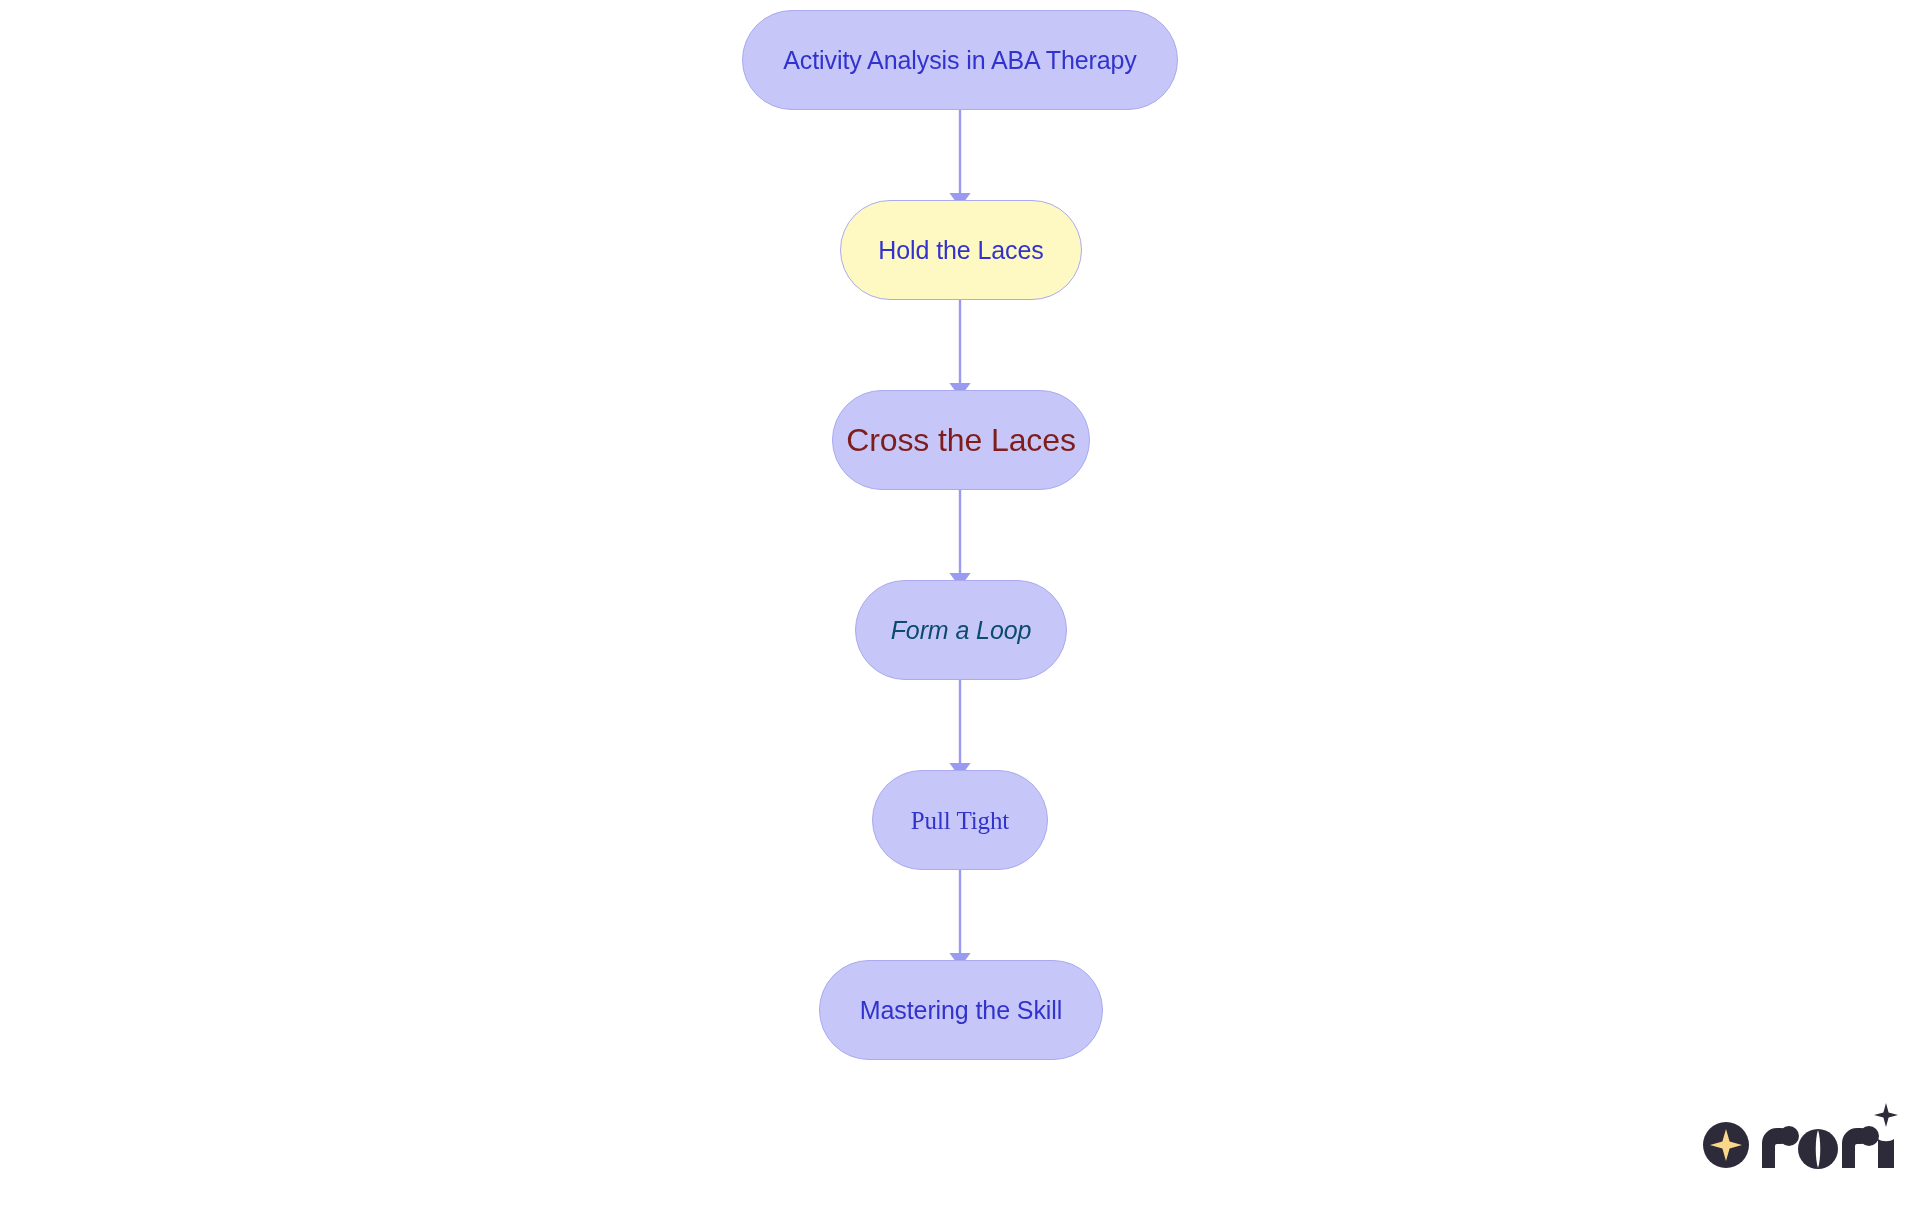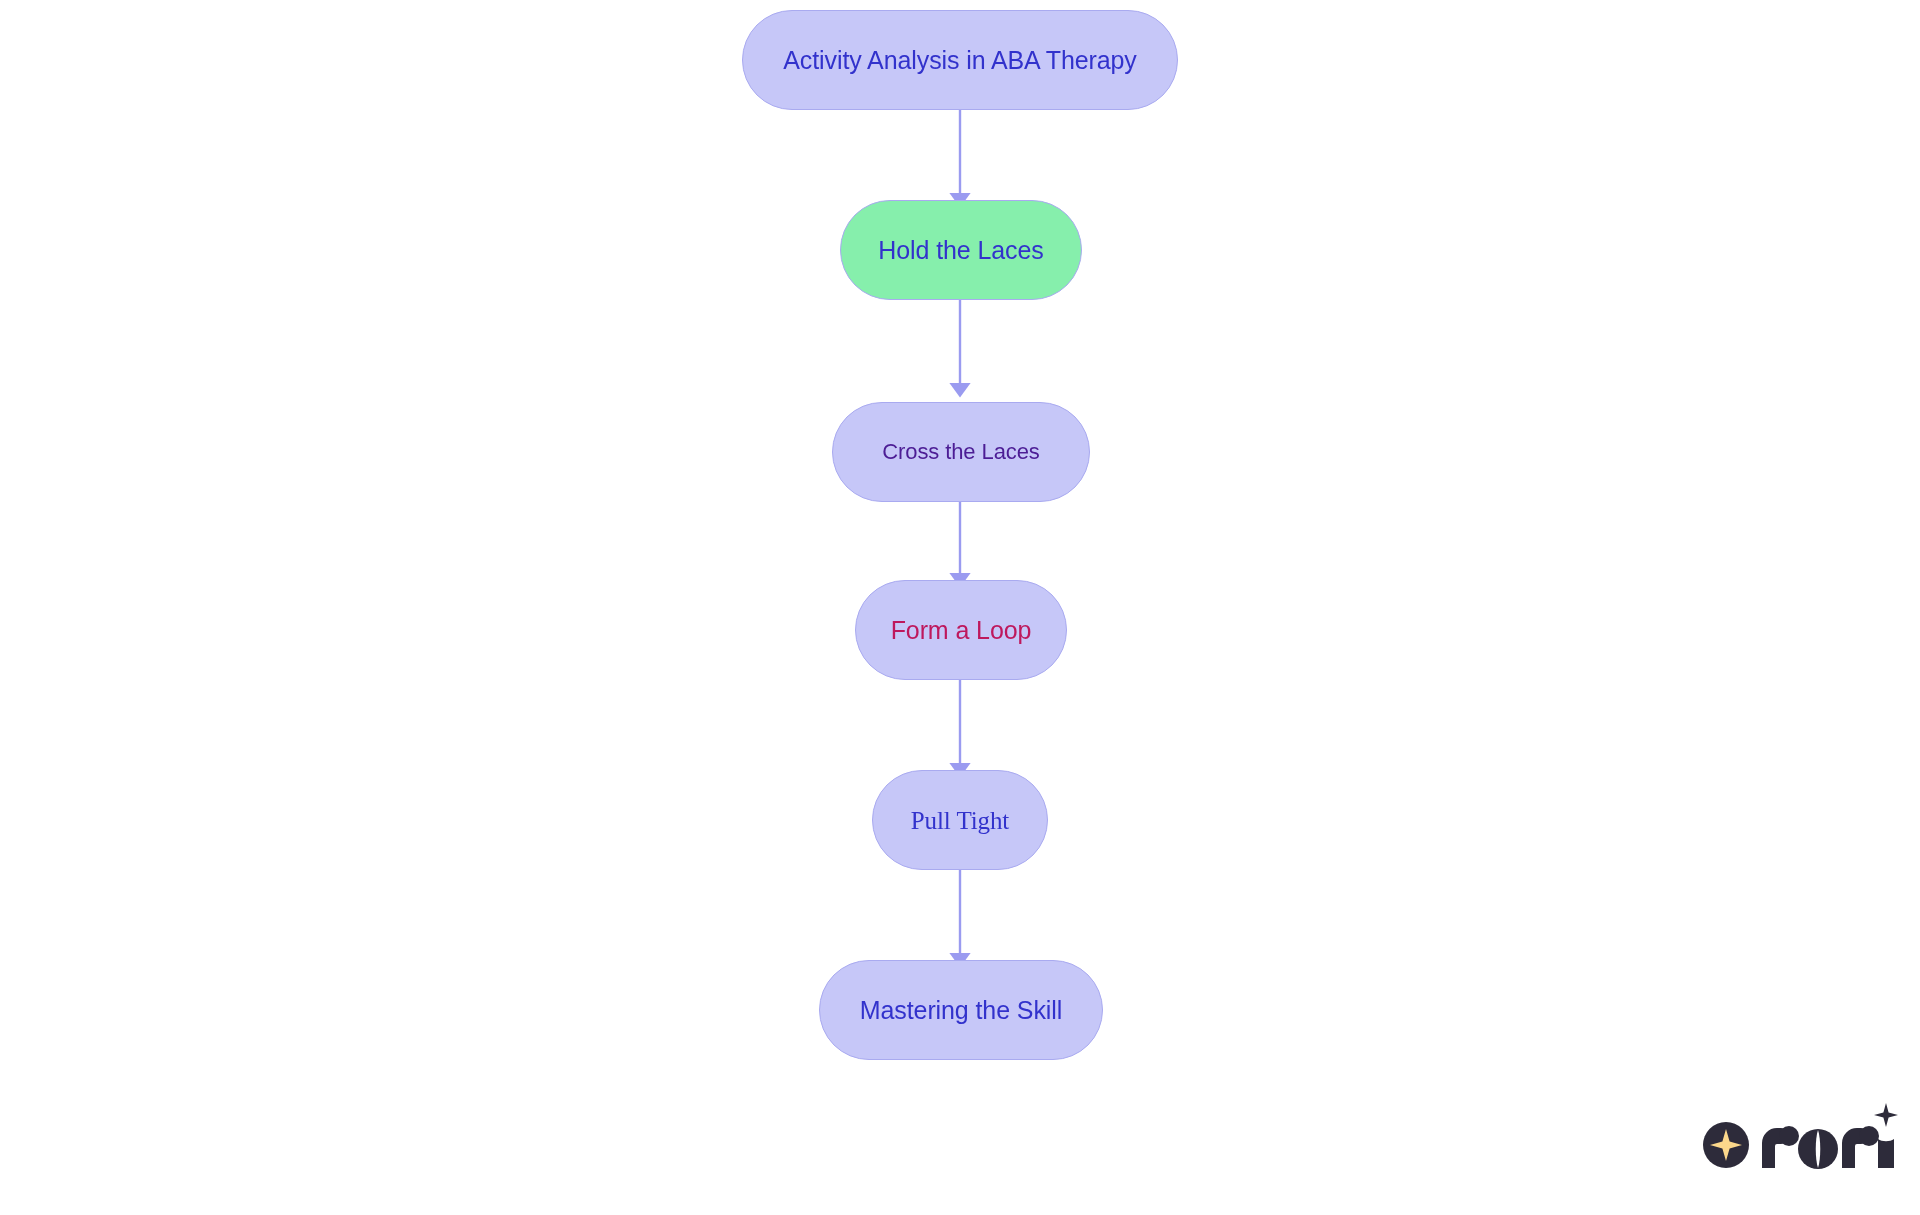--- a/index.html
+++ b/index.html
@@ -86,27 +86,27 @@
         <line x1="960" y1="490" x2="960" y2="578" stroke="#9a9bf0" stroke-width="2.4" marker-end="url(#arrowhead)"></line>
         <line x1="960" y1="680" x2="960" y2="768" stroke="#9a9bf0" stroke-width="2.4" marker-end="url(#arrowhead)"></line>
         <line x1="960" y1="870" x2="960" y2="958" stroke="#9a9bf0" stroke-width="2.4" marker-end="url(#arrowhead)"></line>
       </g>
   </svg>
 
   <div id="node-layer">
       <div class="flow-node" style="left: 742px; top: 10px; width: 436px; height: 100px; background: rgb(198, 199, 248); border-color: rgb(169, 170, 240); color: rgb(50, 50, 204); font-size: 25px; border-radius: 56px;">
         <span class="node-label">Activity Analysis in ABA Therapy</span>
       </div>
-      <div class="flow-node" style="left: 840px; top: 200px; width: 242px; height: 100px; background: #86efac; border-color: rgb(169, 170, 240); color: rgb(50, 50, 204); font-size: 25px; border-radius: 56px;">
+      <div class="flow-node" style="left: 840px; top: 200px; width: 242px; height: 100px; background: #fef9c3; border-color: rgb(169, 170, 240); color: rgb(50, 50, 204); font-size: 25px; border-radius: 56px;">
         <span class="node-label">Hold the Laces</span>
       </div>
-      <div class="flow-node" style="left: 832px; top: 402px; width: 258px; height: 100px; background: rgb(198, 199, 248); border-color: rgb(169, 170, 240); color: #4c1d95; font-size: 22px; border-radius: 56px;">
+      <div class="flow-node" style="left: 832px; top: 390px; width: 258px; height: 100px; background: rgb(198, 199, 248); border-color: rgb(169, 170, 240); color: #7f1d1d; font-size: 32px; border-radius: 56px;">
         <span class="node-label">Cross the Laces</span>
       </div>
-      <div class="flow-node" style="left: 855px; top: 580px; width: 212px; height: 100px; background: rgb(198, 199, 248); border-color: rgb(169, 170, 240); color: #be185d; font-size: 25px; border-radius: 56px;">
+      <div class="flow-node" style="left: 855px; top: 580px; width: 212px; height: 100px; background: rgb(198, 199, 248); border-color: rgb(169, 170, 240); color: #0c4a6e; font-size: 25px; border-radius: 56px; font-style: italic;">
         <span class="node-label">Form a Loop</span>
       </div>
       <div class="flow-node" style="left: 872px; top: 770px; width: 176px; height: 100px; background: rgb(198, 199, 248); border-color: rgb(169, 170, 240); color: rgb(50, 50, 204); font-size: 25px; border-radius: 56px; font-family: Liberation Serif, serif;">
         <span class="node-label">Pull Tight</span>
       </div>
       <div class="flow-node" style="left: 819px; top: 960px; width: 284px; height: 100px; background: rgb(198, 199, 248); border-color: rgb(169, 170, 240); color: rgb(50, 50, 204); font-size: 25px; border-radius: 56px; text-align: center;">
         <span class="node-label">Mastering the Skill</span>
       </div>
     </div>
 

